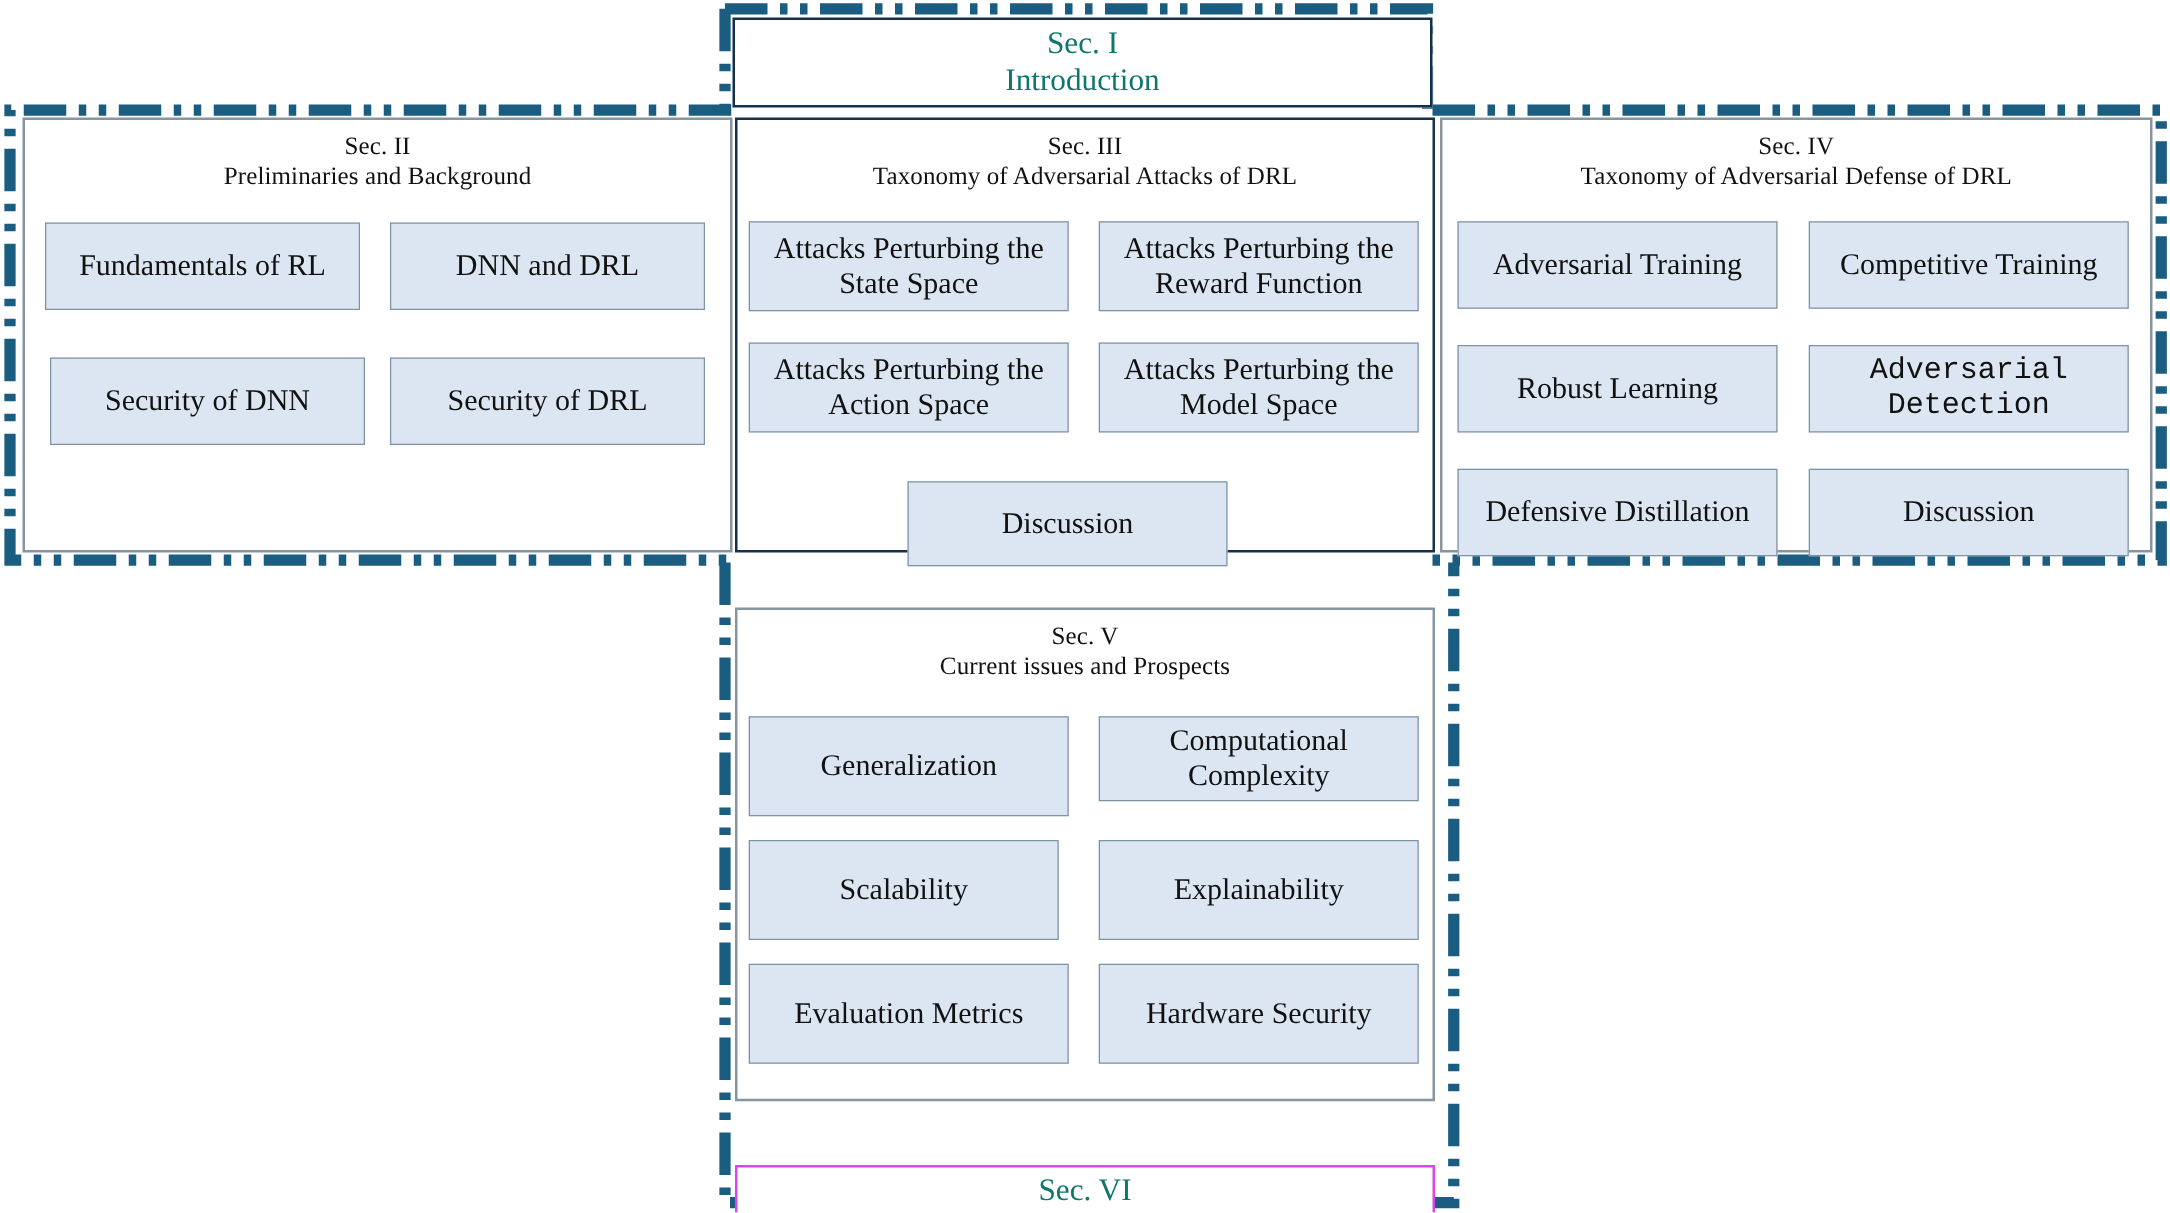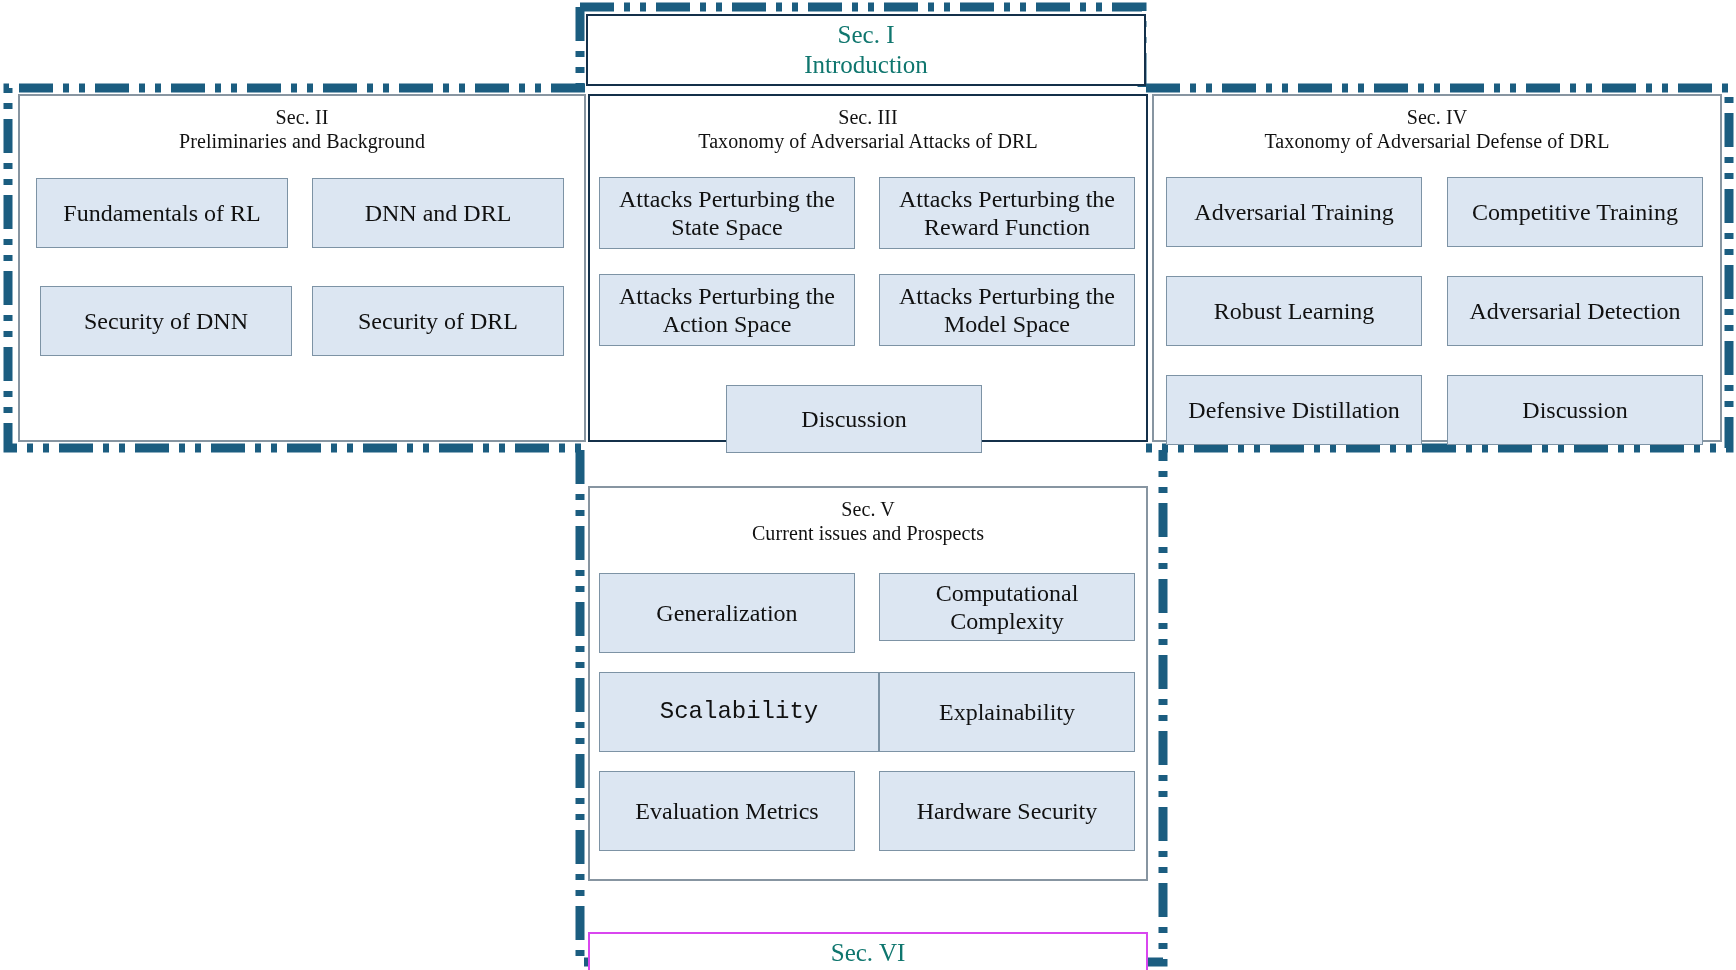--- a/index.html
+++ b/index.html
@@ -124,31 +124,31 @@
   <div class="item" style="left:879px; top:274px; width:256px; height:72px;">Attacks Perturbing the
 Model Space</div>
   <div class="item" style="left:726px; top:385px; width:256px; height:68px;">Discussion</div>
 
   <div class="panel gray" style="left:1152px; top:94px; width:570px; height:348px;">
     <div class="panel-title"><span>Sec. IV</span><br><span>Taxonomy of Adversarial Defense of DRL</span></div>
   </div>
   <div class="item" style="left:1166px; top:177px; width:256px; height:70px;">Adversarial Training</div>
   <div class="item" style="left:1447px; top:177px; width:256px; height:70px;">Competitive Training</div>
   <div class="item" style="left:1166px; top:276px; width:256px; height:70px;">Robust Learning</div>
-  <div class="item" style="left:1447px; top:276px; width:256px; height:70px;">Adversarial Detection</div>
+  <div class="item" style="left:1447px; top:276px; width:256px; height:70px;font-family:Liberation Mono, monospace;">Adversarial Detection</div>
   <div class="item" style="left:1166px; top:375px; width:256px; height:70px;">Defensive Distillation</div>
   <div class="item" style="left:1447px; top:375px; width:256px; height:70px;">Discussion</div>
 
   <div class="panel gray" style="left:588px; top:486px; width:560px; height:395px;">
     <div class="panel-title"><span>Sec. V</span><br><span>Current issues and Prospects</span></div>
   </div>
   <div class="item" style="left:599px; top:573px; width:256px; height:80px;">Generalization</div>
   <div class="item" style="left:879px; top:573px; width:256px; height:68px;">Computational
 Complexity</div>
-  <div class="item" style="left:599px; top:672px; width:280px; height:80px;font-family:Liberation Mono, monospace;">Scalability</div>
+  <div class="item" style="left:599px; top:672px; width:248px; height:80px;">Scalability</div>
   <div class="item" style="left:879px; top:672px; width:256px; height:80px;">Explainability</div>
   <div class="item" style="left:599px; top:771px; width:256px; height:80px;">Evaluation Metrics</div>
   <div class="item" style="left:879px; top:771px; width:256px; height:80px;">Hardware Security</div>
 
   <div class="plain-panel gray" style="left:588px; top:884px; width:560px; height:72px;">
     <div class="plain-title"><span>Sec. VI</span><br><span>Conclusion</span></div>
   </div>
 
 </div>
 

